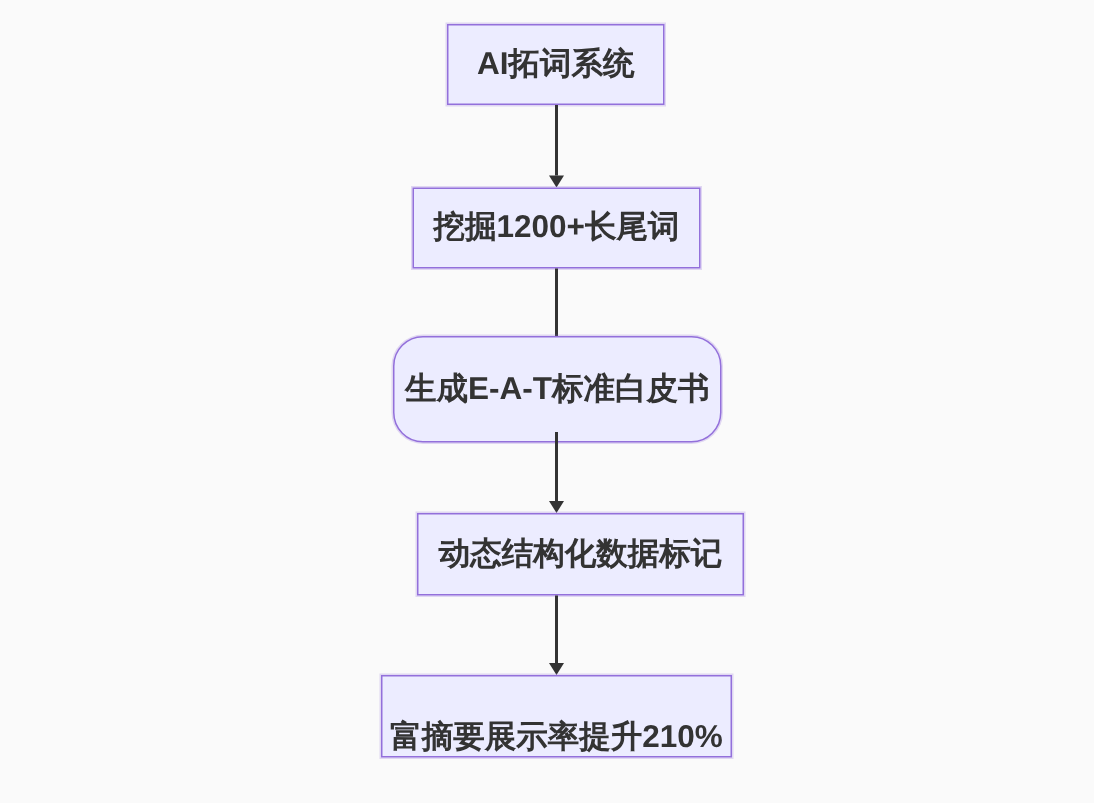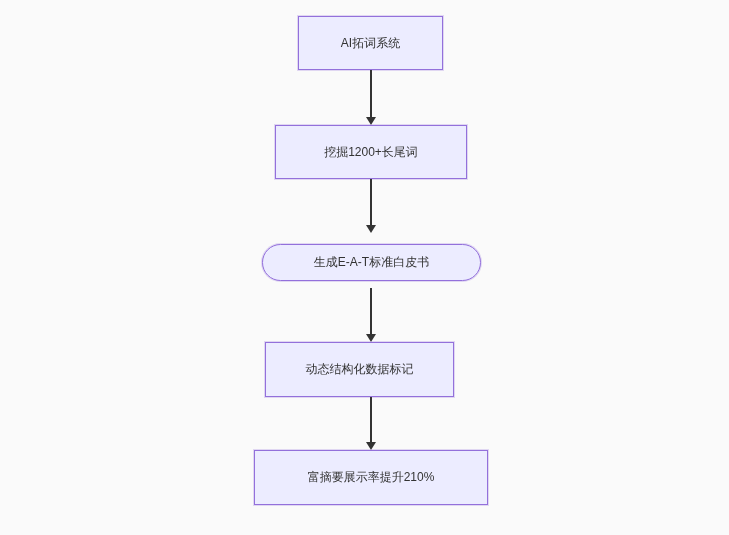--- a/index.html
+++ b/index.html
@@ -18,33 +18,34 @@
     width: 729px;
     height: 535px;
     background: #fafafa;
   }
   .node {
     position: absolute;
     background: #ececff;
     border: 1px solid #9370db;
     box-shadow: 0 0 0 1px rgba(147,112,219,0.25);
     color: #333333;
-    font-size: 12px;
+    font-size: 21px;
     display: flex;
     align-items: center;
     justify-content: center;
     text-align: center;
     box-sizing: border-box;
     line-height: 1.2;
+    font-weight: bold;
   }
   .node-1 { left: 298px; top: 16px;  width: 145px; height: 54px; }
   .node-2 { left: 275px; top: 125px; width: 192px; height: 54px; justify-content: center; }
-  .node-3 { left: 262px; top: 244px; width: 219px; height: 37px; border-radius: 20px; }
-  .node-4 { left: 265px; top: 342px; width: 189px; height: 55px; }
-  .node-5 { left: 254px; top: 450px; width: 234px; height: 55px; }
+  .node-3 { left: 262px; top: 224px; width: 219px; height: 71px; border-radius: 20px; }
+  .node-4 { left: 278px; top: 342px; width: 218px; height: 55px; }
+  .node-5 { left: 254px; top: 450px; width: 234px; height: 55px; align-items: flex-end; }
 
   .edge {
     position: absolute;
     left: 366px;
     width: 10px;
   }
   .edge .shaft {
     position: absolute;
     left: 4px;
     top: 0;

